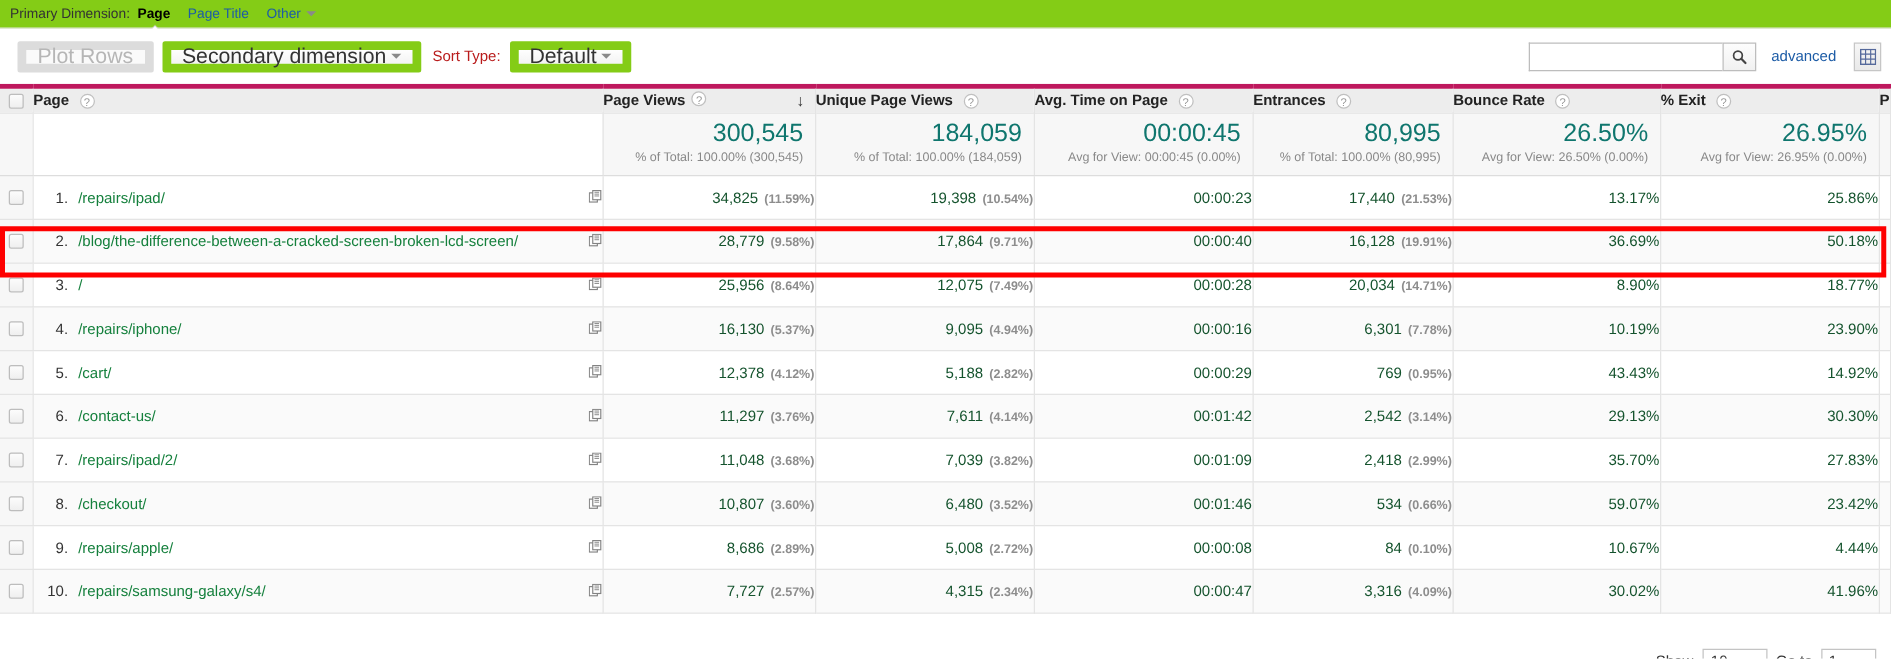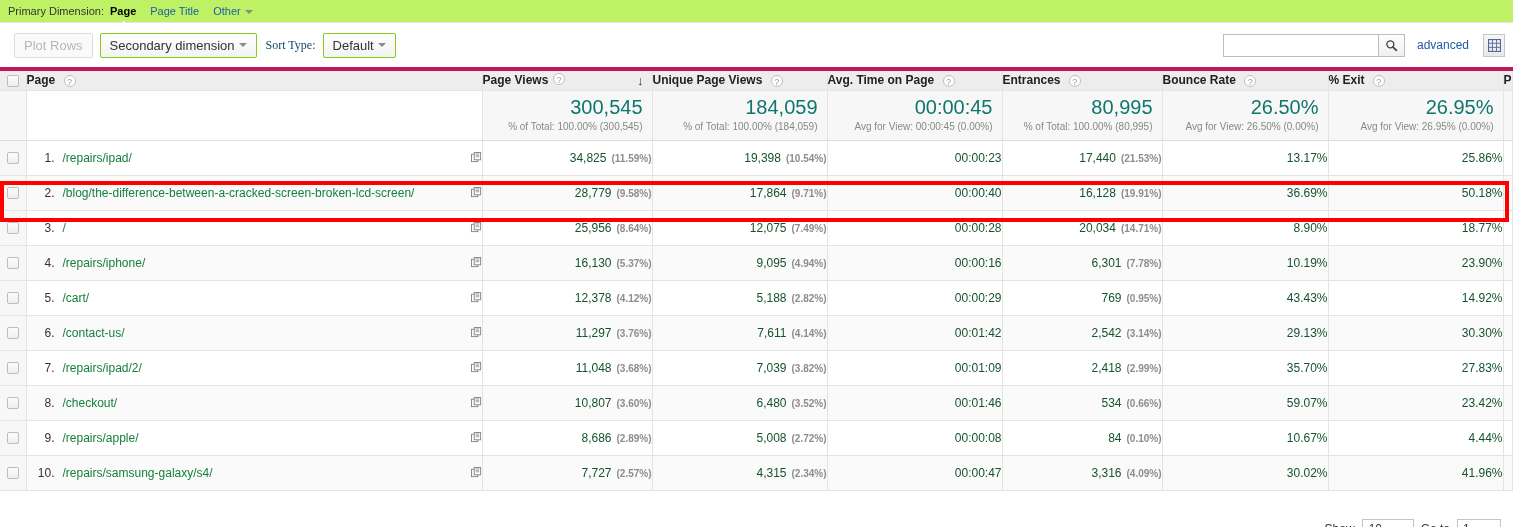--- a/index.html
+++ b/index.html
@@ -12,21 +12,21 @@
   }
   #app { position: relative; width: 1513px; height: 527px; background:#fff; }
 
   
   .primary-bar {
     height: 23px;
     display: flex; align-items: center;
     padding-left: 8px;
     font-size: 11px; color: #222;
     border-bottom: 1px solid #e5e5e5;
-    background: #bef264;
+    background: #84cc16;
     position: relative;
   }
   .primary-bar .pd-label { color:#333; margin-right:6px; }
   .primary-bar .pd-current { font-weight: bold; color:#000; margin-right:14px; position:relative; }
   .primary-bar .pd-link { color:#1d5ca6; margin-right:14px; cursor:pointer; }
   .caret-dn {
     display:inline-block; width:0; height:0; margin-left:4px;
     border-left:4px solid transparent; border-right:4px solid transparent;
     border-top:4px solid #8a8a8a; vertical-align: middle;
   }
@@ -42,27 +42,27 @@
   .tools-row {
     height: 44px;
     display:flex; align-items:center;
     padding: 0 8px 0 14px;
     background:#fff;
     position: relative;
   }
   .btn {
     height:25px; display:inline-flex; align-items:center;
     padding: 0 9px;
-    border:1px solid #84cc16; border-radius:2px;
+    border:7px solid #84cc16; border-radius:2px;
     background: linear-gradient(#fefefe,#f3f3f3);
-    font-size:13px; color:#333; cursor:pointer; white-space:nowrap;
+    font-size:17px; color:#333; cursor:pointer; white-space:nowrap;
   }
   .btn.disabled { color:#b6b6b6; background:#fafafa; border-color:#dcdcdc; cursor:default; }
   .btn + .btn { margin-left: 7px; }
-  .sort-label { font-size:12px; color:#0c4a6e; margin: 0 7px 0 9px; white-space:nowrap;font-family:Liberation Serif, serif; }
+  .sort-label { font-size:12px; color:#b91c1c; margin: 0 7px 0 9px; white-space:nowrap; }
   .spacer { flex: 1 1 auto; }
 
   .search-wrap { display:flex; align-items:center; }
   .search-input {
     width: 155px; height: 23px;
     border:1px solid #bdbdbd; border-right:none;
     padding: 0 5px; font-size:12px; color:#333;
     outline:none; background:#fff;
   }
   .search-go {

